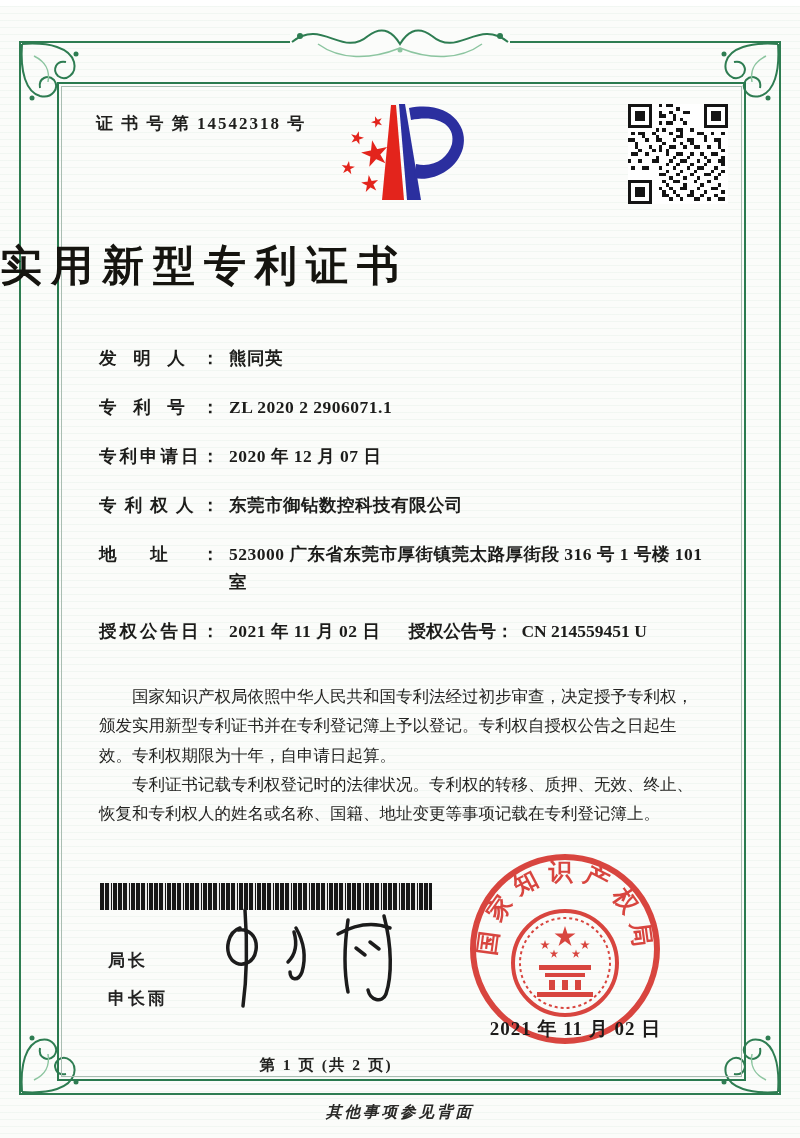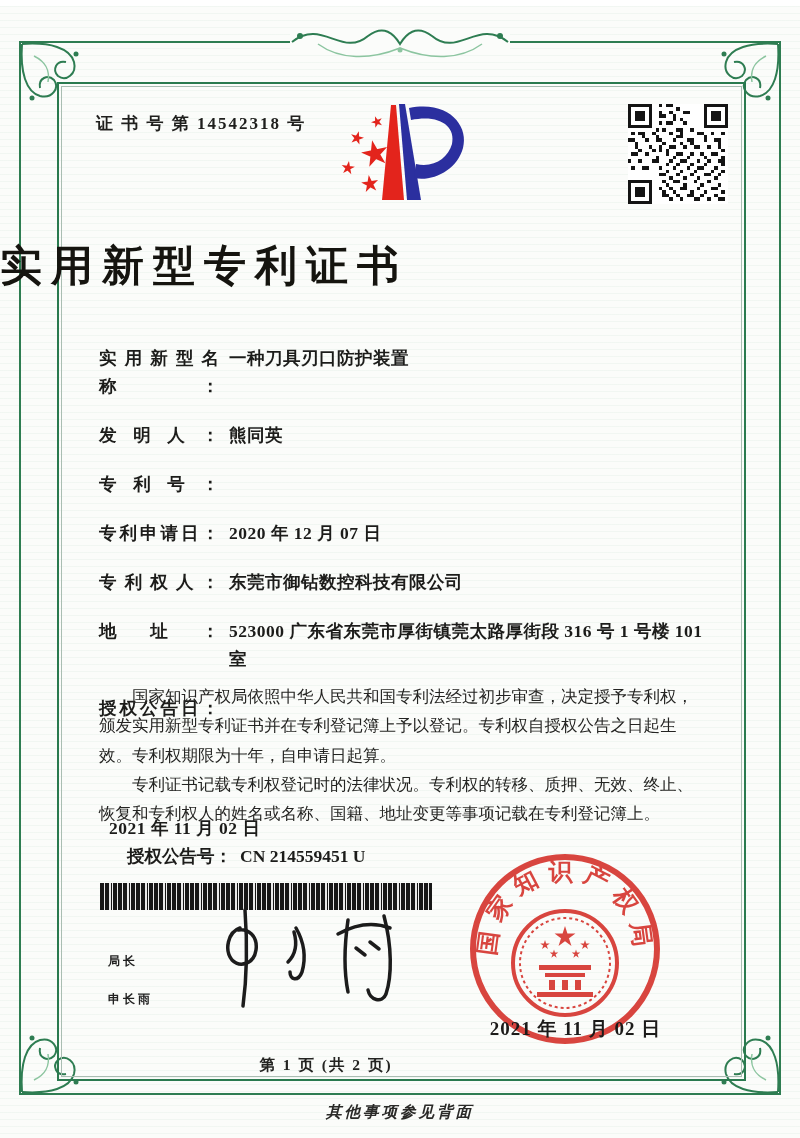--- a/index.html
+++ b/index.html
@@ -31,34 +31,34 @@
   .qr{ position:absolute; left:628px; top:98px; }
   .title{
     position:absolute; left:0; top:232px; width:800px; text-align:left;
     font-size:42px; font-weight:700; letter-spacing:9px; color:#15140f;
   }
   .fields{ position:absolute; left:99px; top:338px; width:612px; }
   .frow{ display:flex; align-items:flex-start; margin-bottom:21px;
     font-size:17.5px; font-weight:600; color:#1c1c1a; line-height:28px; }
   .flabel{ width:120px; flex:0 0 120px; text-align:justify; text-align-last:justify; }
   .fvalue{ margin-left:10px; flex:1; letter-spacing:.5px; }
-  .frow.split{ margin-bottom:0;flex-direction:column; }
+  .frow.split{ margin-bottom:0; }
   .frow.split .pair2{ display:flex; margin-left:28px; }
   .frow.split .pair2 .flabel2{ flex:0 0 auto; }
   .frow.split .pair2 .fvalue2{ margin-left:8px; }
   .paras{ position:absolute; left:99px; top:676px; width:610px;
     font-size:16.5px; line-height:1.78; color:#242422; font-weight:500; }
   .paras p{ text-indent:2em; }
   .barcode{
     position:absolute; left:100px; top:877px; width:332px; height:27px;
     background:repeating-linear-gradient(90deg,#171717 0 4px,#e9e9e9 4px 5px,#171717 5px 9px,#e9e9e9 9px 11px,#171717 11px 12px,#f0f0f0 12px 13px,#171717 13px 17px,#e9e9e9 17px 18px);
   }
   .signer{ position:absolute; left:108px; top:936px;
     font-family:"Liberation Sans","DejaVu Sans",sans-serif;
-    font-size:12px; font-weight:700; color:#222; line-height:38px; letter-spacing:3px;}
+    font-size:17px; font-weight:700; color:#222; line-height:38px; letter-spacing:3px;}
   .sig-svg{ position:absolute; left:198px; top:892px; }
   .seal{ position:absolute; left:458px; top:845px; }
   .seal-date{
     position:absolute; left:468px; top:1010px; width:215px; text-align:center;
     font-size:19px; font-weight:700; color:#1c1b1a; letter-spacing:1px;
   }
   .page-no{
     position:absolute; left:0; top:1049px; width:652px; text-align:center;
     font-size:15.5px; font-weight:600; color:#242422; letter-spacing:2px;
   }
@@ -126,29 +126,26 @@
       <path d="M1,23h5v5h-5z" fill="#fff"></path>
       <path d="M2,2h3v3h-3z M24,2h3v3h-3z M2,24h3v3h-3z"></path>
       <path d="M9 0h1v1h-1zM11 0h2v1h-2zM14 1h1v1h-1zM9 2h1v2h-1zM12 2h1v1h-1zM16 2h2v1h-2zM10 3h1v1h-1zM13 3h1v2h-1zM15 4h1v1h-1zM9 5h1v1h-1zM11 5h2v1h-2zM16 5h1v1h-1zM8 7h1v1h-1zM10 7h1v1h-1zM14 7h2v1h-2zM18 7h1v1h-1zM1 8h1v1h-1zM3 8h2v1h-2zM7 8h1v1h-1zM12 8h1v1h-1zM15 8h1v1h-1zM20 8h2v1h-2zM24 8h1v1h-1zM27 8h1v1h-1zM0 10h2v1h-2zM5 10h1v1h-1zM8 10h2v1h-2zM13 10h1v1h-1zM17 10h2v1h-2zM22 10h1v1h-1zM25 10h2v1h-2zM2 12h1v1h-1zM6 12h1v1h-1zM9 12h1v2h-1zM12 12h2v1h-2zM16 12h1v1h-1zM19 12h2v1h-2zM23 12h1v1h-1zM26 12h1v1h-1zM1 14h2v1h-2zM5 14h1v1h-1zM11 14h1v1h-1zM14 14h2v1h-2zM18 14h1v1h-1zM21 14h1v1h-1zM24 14h2v1h-2zM0 16h1v1h-1zM3 16h1v1h-1zM7 16h2v1h-2zM12 16h1v1h-1zM15 16h2v1h-2zM20 16h1v1h-1zM23 16h1v1h-1zM26 16h2v1h-2zM1 18h1v1h-1zM4 18h2v1h-2zM9 18h1v1h-1zM13 18h1v1h-1zM17 18h1v1h-1zM20 18h2v1h-2zM25 18h1v1h-1zM9 20h2v1h-2zM14 20h1v1h-1zM18 20h1v1h-1zM22 20h2v1h-2zM26 20h1v1h-1zM10 22h1v1h-1zM13 22h2v1h-2zM19 22h1v1h-1zM23 22h1v1h-1zM9 24h1v1h-1zM12 24h1v1h-1zM15 24h2v1h-2zM20 24h1v1h-1zM24 24h2v1h-2zM10 26h2v1h-2zM14 26h1v1h-1zM17 26h2v1h-2zM21 26h1v1h-1zM25 26h1v1h-1zM8 9h1v1h-1zM10 11h1v1h-1zM14 9h2v1h-2zM18 11h1v1h-1zM22 9h1v1h-1zM26 11h1v1h-1zM4 9h1v1h-1zM2 11h1v1h-1zM11 13h1v1h-1zM15 11h1v1h-1zM7 13h1v1h-1zM3 13h1v1h-1zM27 13h1v1h-1zM8 15h1v1h-1zM13 15h1v1h-1zM17 15h1v1h-1zM22 15h1v1h-1zM27 15h1v1h-1zM11 17h1v1h-1zM14 17h1v1h-1zM18 17h1v1h-1zM22 17h1v1h-1zM27 17h1v1h-1zM11 19h1v1h-1zM15 19h1v1h-1zM19 19h1v1h-1zM24 19h1v1h-1zM27 19h1v1h-1zM12 21h1v1h-1zM16 21h1v1h-1zM20 21h1v1h-1zM25 21h1v1h-1zM11 23h1v1h-1zM16 23h1v1h-1zM21 23h1v1h-1zM26 23h1v1h-1zM10 25h1v1h-1zM13 25h1v1h-1zM18 25h1v1h-1zM22 25h1v1h-1zM27 25h1v1h-1zM12 27h1v1h-1zM15 27h1v1h-1zM19 27h2v1h-2zM23 27h1v1h-1zM26 27h2v1h-2z"></path>
     </g>
   </svg>
 
   <div class="title">实用新型专利证书</div>
 
   <div class="fields">
     <div class="frow">
-      <span class="flabel">实用新型名称：</span>
-      <span class="fvalue">一种刀具刃口防护装置</span>
-    </div>
-    <div class="frow">
       <span class="flabel">发明人：</span>
       <span class="fvalue">熊同英</span>
     </div>
     <div class="frow">
       <span class="flabel">专利号：</span>
+      <span class="fvalue">ZL 2020 2 2906071.1</span>
     </div>
     <div class="frow">
       <span class="flabel">专利申请日：</span>
       <span class="fvalue">2020 年 12 月 07 日</span>
     </div>
     <div class="frow">
       <span class="flabel">专利权人：</span>
       <span class="fvalue">东莞市御钻数控科技有限公司</span>
     </div>
     <div class="frow">

